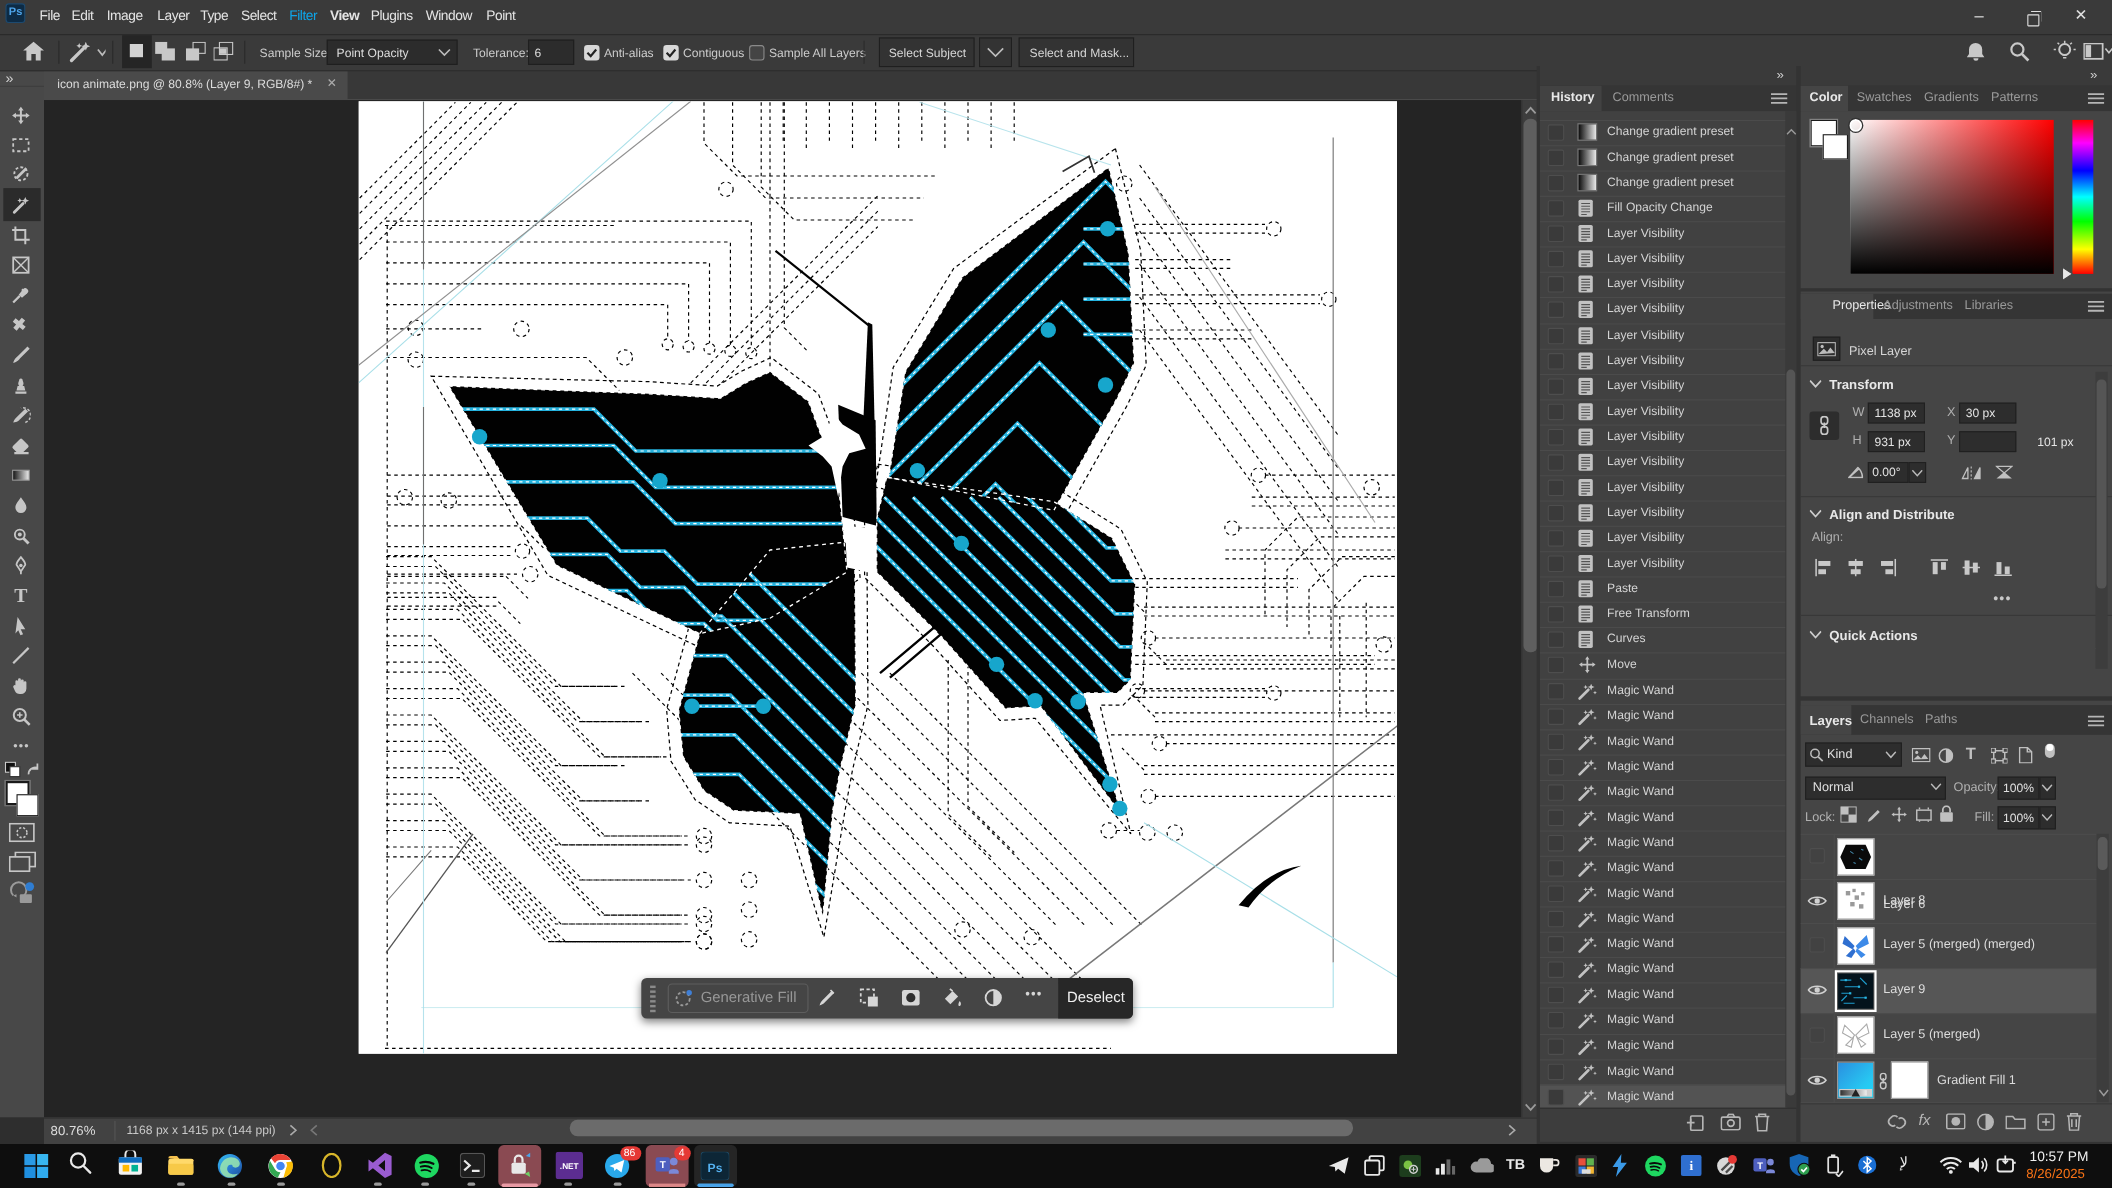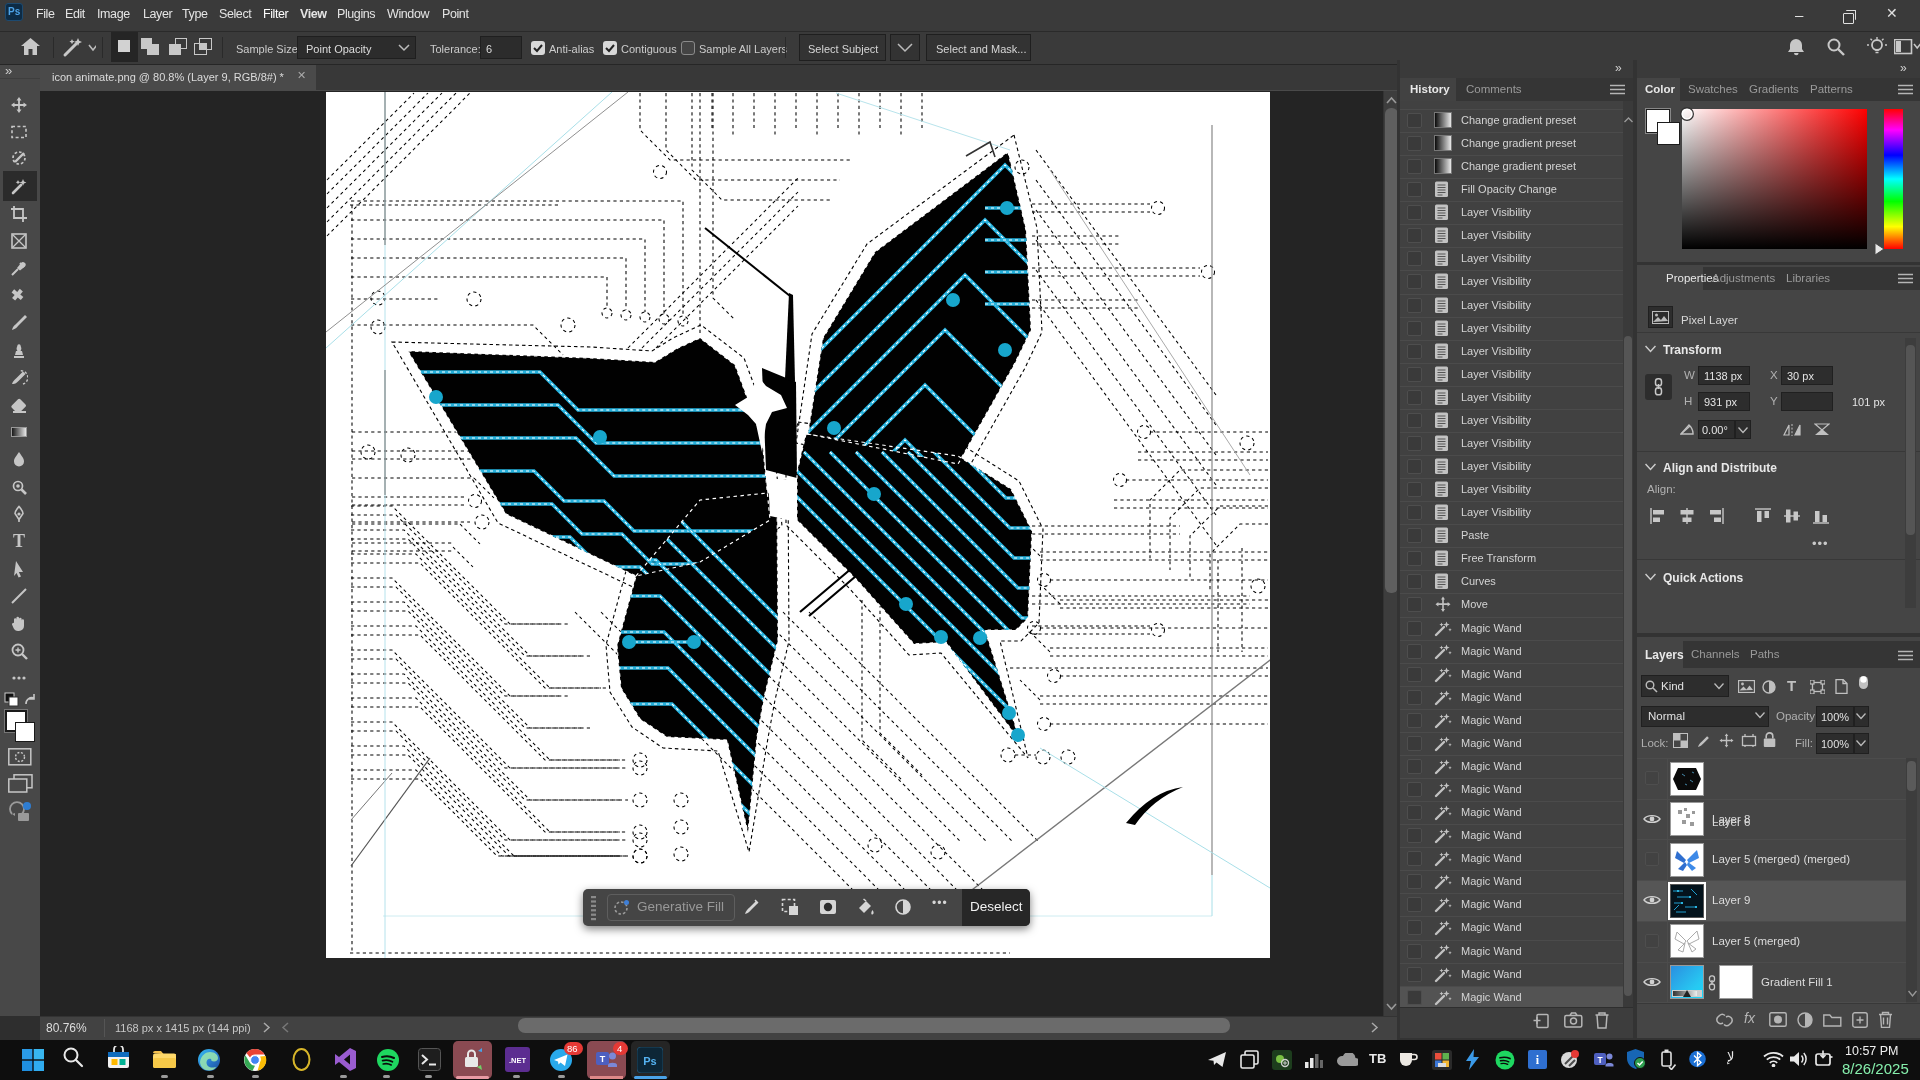--- a/index.html
+++ b/index.html
@@ -8,21 +8,21 @@
 </style></head><body>
 <div class="abs" style="left:0px;top:0px;width:1920px;height:31px;background:#3a3a3a;"></div>
 <div class="abs" style="left:5px;top:3px;width:18px;height:18px;background:#0d2b45;border-radius:3px;border:1px solid #1d4a70;"></div>
 <div class="txt" style="left:8px;top:6px;font-size:10px;color:#4da3e8;font-weight:bold;">Ps</div>
 <div class="txt" style="left:36px;top:7px;font-size:12.5px;color:#e4e4e4;letter-spacing:-0.4px;">File</div>
 <div class="txt" style="left:65px;top:7px;font-size:12.5px;color:#e4e4e4;letter-spacing:-0.4px;">Edit</div>
 <div class="txt" style="left:97px;top:7px;font-size:12.5px;color:#e4e4e4;letter-spacing:-0.4px;">Image</div>
 <div class="txt" style="left:143px;top:7px;font-size:12.5px;color:#e4e4e4;letter-spacing:-0.4px;">Layer</div>
 <div class="txt" style="left:182px;top:7px;font-size:12.5px;color:#e4e4e4;letter-spacing:-0.4px;">Type</div>
 <div class="txt" style="left:219px;top:7px;font-size:12.5px;color:#e4e4e4;letter-spacing:-0.4px;">Select</div>
-<div class="txt" style="left:263px;top:7px;font-size:12.5px;color:#ffffff;letter-spacing:-0.4px;">Filter</div>
+<div class="txt" style="left:263px;top:7px;font-size:12.5px;color:#0ea5e9;letter-spacing:-0.4px;">Filter</div>
 <div class="txt" style="left:300px;top:7px;font-size:12.5px;color:#e4e4e4;letter-spacing:-0.4px;font-weight:bold;">View</div>
 <div class="txt" style="left:337px;top:7px;font-size:12.5px;color:#e4e4e4;letter-spacing:-0.4px;">Plugins</div>
 <div class="txt" style="left:387px;top:7px;font-size:12.5px;color:#e4e4e4;letter-spacing:-0.4px;">Window</div>
 <div class="txt" style="left:442px;top:7px;font-size:12.5px;color:#e4e4e4;letter-spacing:-0.4px;">Point</div>
 <div class="txt" style="left:1795px;top:6px;font-size:15px;color:#e0e0e0;">–</div>
 <div class="abs" style="left:1843px;top:13px;width:11px;height:11px;border:1px solid #e0e0e0;border-radius:1px;"></div>
 <div class="abs" style="left:1846px;top:10px;width:10px;height:10px;border-top:1px solid #e0e0e0;border-right:1px solid #e0e0e0;border-radius:1px;"></div>
 <div class="txt" style="left:1886px;top:5px;font-size:14px;color:#e0e0e0;">✕</div>
 <div class="abs" style="left:0px;top:31px;width:1920px;height:34px;background:#3a3a3a;border-top:1px solid #2a2a2a;border-bottom:1px solid #262626;"></div>
 <svg class="abs" style="left:20px;top:37px" width="21" height="19">
@@ -1511,12 +1511,12 @@
 <svg class="abs" style="left:1789px;top:1050px" width="20" height="18">
     <path d="M1 6.5 h4 l5 -4.5 v14 l-5 -4.5 h-4 Z" fill="#e8e8e8"></path>
     <path d="M12.5 5.5 a5.5 5.5 0 0 1 0 7 M14.8 3 a9 9 0 0 1 0 12" fill="none" stroke="#e8e8e8" stroke-width="1.5"></path>
   </svg>
 <svg class="abs" style="left:1814px;top:1049px" width="20" height="20">
     <rect x="2" y="5" width="14" height="11" rx="2" fill="none" stroke="#e8e8e8" stroke-width="1.7"></rect>
     <path d="M9 1.5 v7 M6.5 6 l2.5 2.5 L11.5 6" stroke="#e8e8e8" stroke-width="1.6" fill="none"></path>
     <path d="M16 8 h2.5" stroke="#e8e8e8" stroke-width="1.7"></path>
   </svg>
 <div class="txt" style="left:1845px;top:1044px;font-size:12.5px;color:#f0f0f0;">10:57 PM</div>
-<div class="txt" style="left:1842px;top:1060px;font-size:15px;color:#86efac;">8/26/2025</div>
+<div class="txt" style="left:1842px;top:1060px;font-size:12px;color:#f97316;">8/26/2025</div>
 </body></html>

